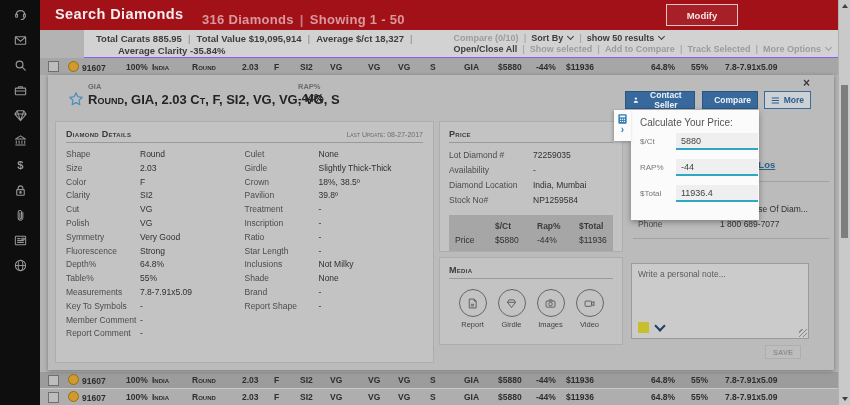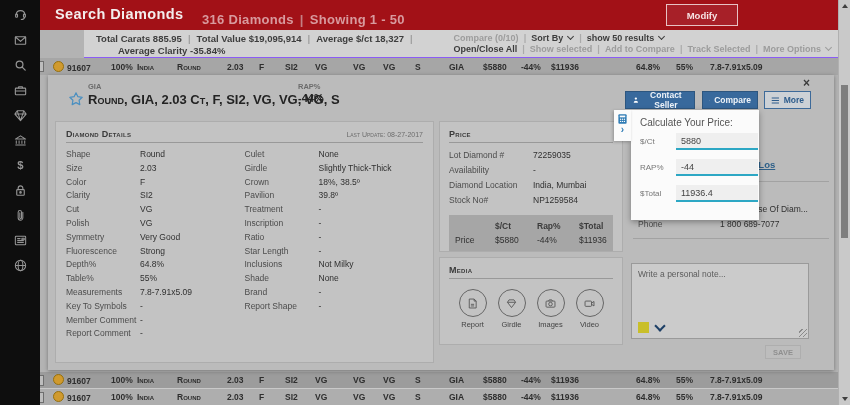--- a/index.html
+++ b/index.html
@@ -24,21 +24,21 @@
   .stats-line2{margin-top:1px;padding-left:22px;}
   .stat-sep{color:#9f9f9f;margin:0 6px;}
   .tool-right{position:absolute;right:6px;top:3px;text-align:left;font-size:9px;font-weight:bold;}
   .trowline{white-space:nowrap;line-height:11px;}
   .titem{color:#3c3c3c;cursor:pointer;}
   .titem.muted{color:#9c9c9c;}
   .tsep{color:#aaa;margin:0 5px;}
   .chev{display:inline-block;width:4px;height:4px;border-right:1.4px solid currentColor;border-bottom:1.4px solid currentColor;
         transform:rotate(45deg);margin:0 1px 2px 5px;}
   
-  .rowhost{position:absolute;left:25px;right:12px;}
+  .rowhost{position:absolute;left:40px;right:12px;}
   .toprowhost{top:58px;height:17px;overflow:hidden;}
   .botrows{top:372px;}
   .trow{display:flex;align-items:center;height:16px;font-size:8.5px;font-weight:bold;color:#2e2e2e;}
   .toprowhost .trow{background:#a6a6a6;height:17px;}
   .botrows .trow:nth-child(1){background:#9c9c9c;}
   .botrows .trow:nth-child(2){background:#aeaeae;border-top:1px solid #c9c9c9;}
   .trow span{flex:0 0 auto;}
   .cbx{width:9px;height:9px;border:1px solid #6f6f6f;background:#bdbdbd;margin:0 9px 0 8px;flex:0 0 auto;cursor:pointer;}
   .coin{display:inline-block;width:9px;height:9px;border-radius:50%;background:#d09a2e;border:1px solid #96700f;
         vertical-align:-1px;margin-right:3px;}

